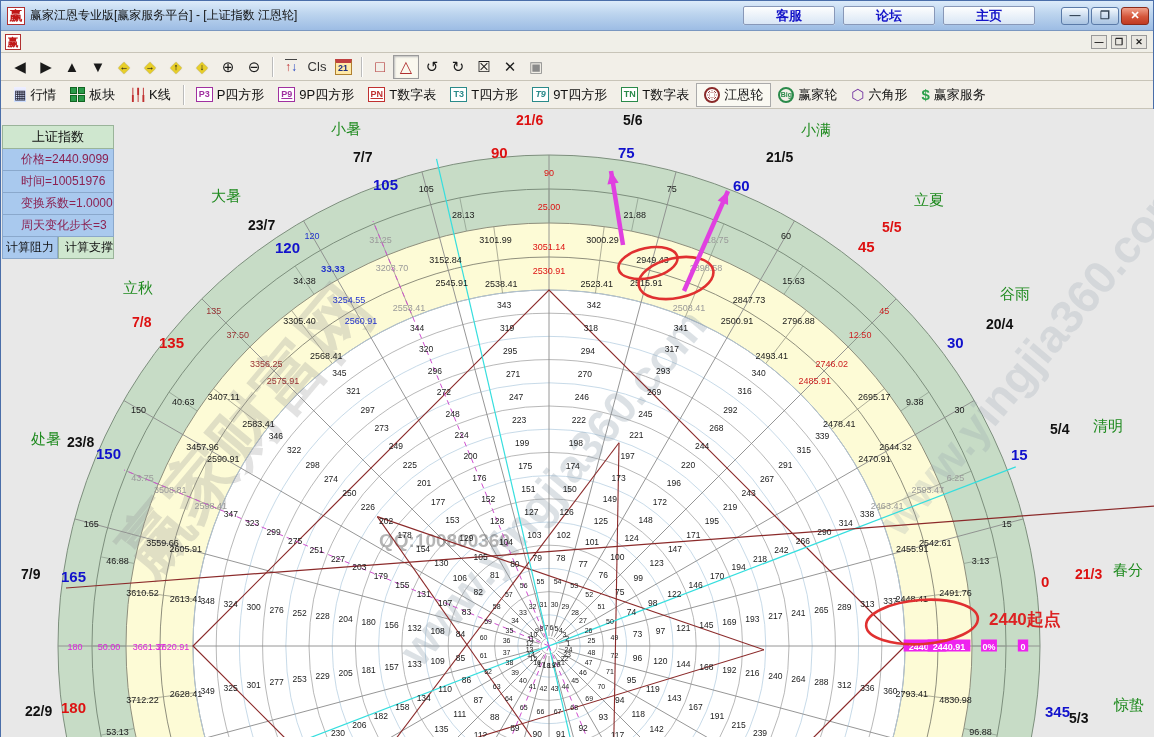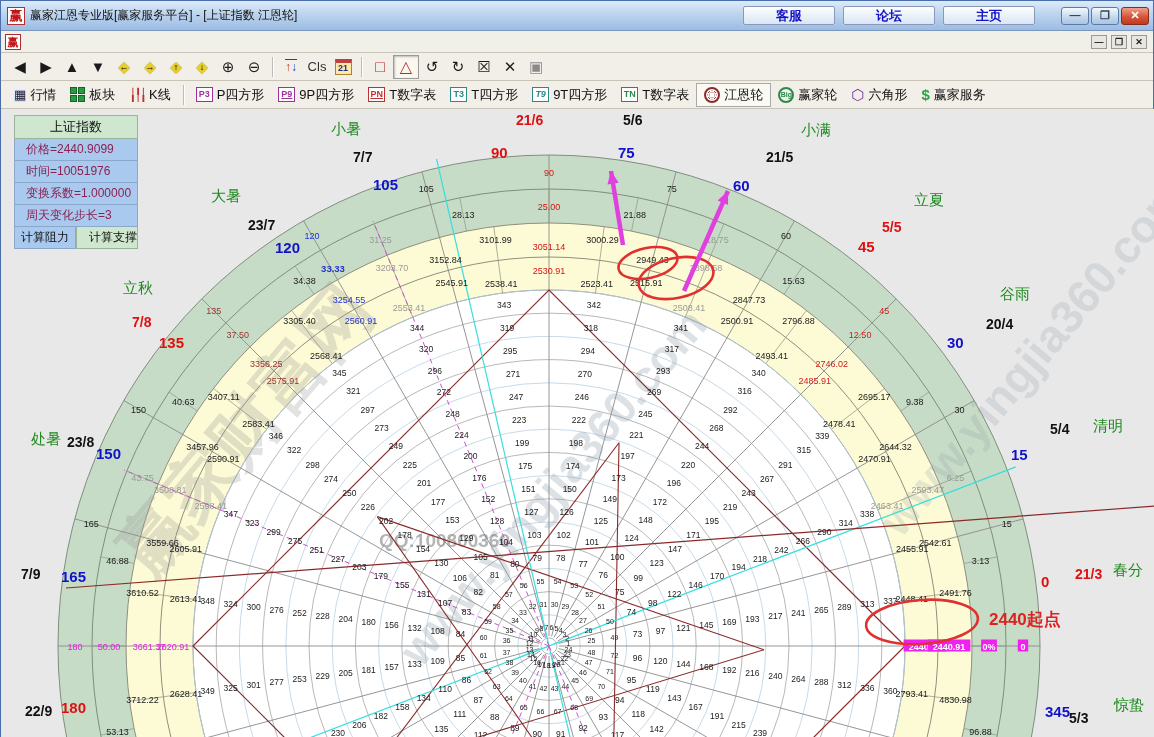--- a/index.html
+++ b/index.html
@@ -62,25 +62,25 @@
   .ic-big { width:16px; height:16px; border:2px solid #2a8a4a; border-radius:50%; color:#2a8a4a;
     font-size:7px; font-weight:bold; text-align:center; line-height:12px; }
   .ic-hex { color:#7030a0; font-size:15px; }
   .ic-dollar { color:#2aa04a; font-size:15px; font-weight:bold; }
 
   
   .chart-area { position:relative; width:1154px; height:629px; background:#e8e8e8; overflow:hidden; }
   #wheel-svg { position:absolute; left:0; top:0; }
 
   
-  .panel { position:absolute; left:1px; top:6px; width:124px; z-index:10; font-size:12px;margin-left:12px; }
+  .panel { position:absolute; left:1px; top:16px; width:112px; z-index:10; font-size:12px; }
   .panel-title { background:#cfe7cf; border:1px solid #9ab49a; color:#111; text-align:center;
     padding:2px 0; font-size:13px; }
   .panel-row { background:#a9c9ee; border:1px solid #8aa8cc; border-top:none; color:#8b2252;
-    padding:2px 11px; white-space:nowrap; overflow:hidden; }
+    padding:2px 18px; white-space:nowrap; overflow:hidden; }
   .panel-btns { display:flex; }
   .panel-btn { flex:1; text-align:center; padding:2px 0; border:1px solid #8aa8cc; border-top:none;
     background:#a9c9ee; color:#111; cursor:default; }
   .panel-btn.alt { background:#cfe7cf; border-color:#9ab49a;text-align:right; }
 </style>
 </head>
 <body>
 
 <div class="app">
 

